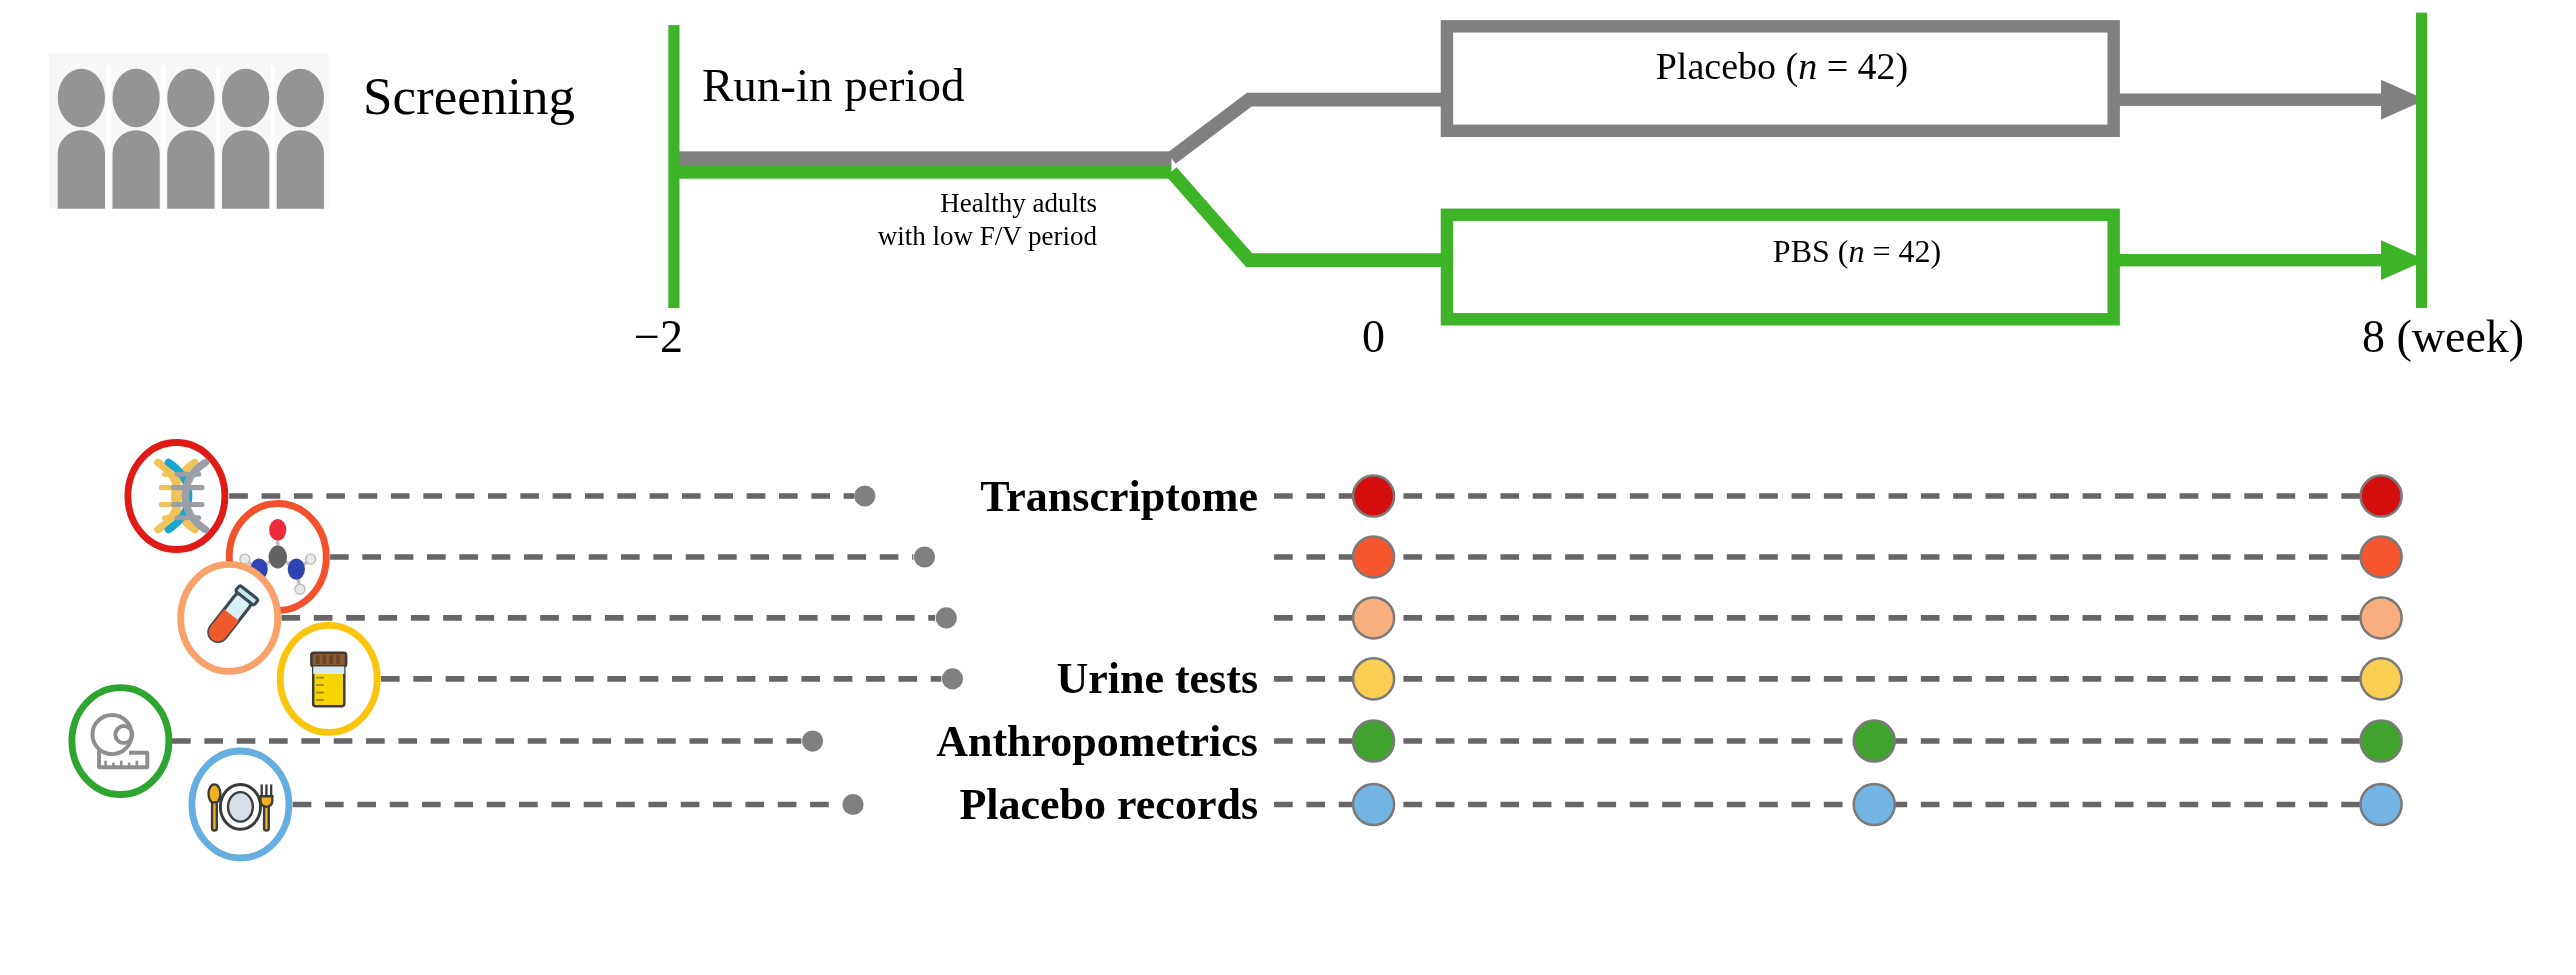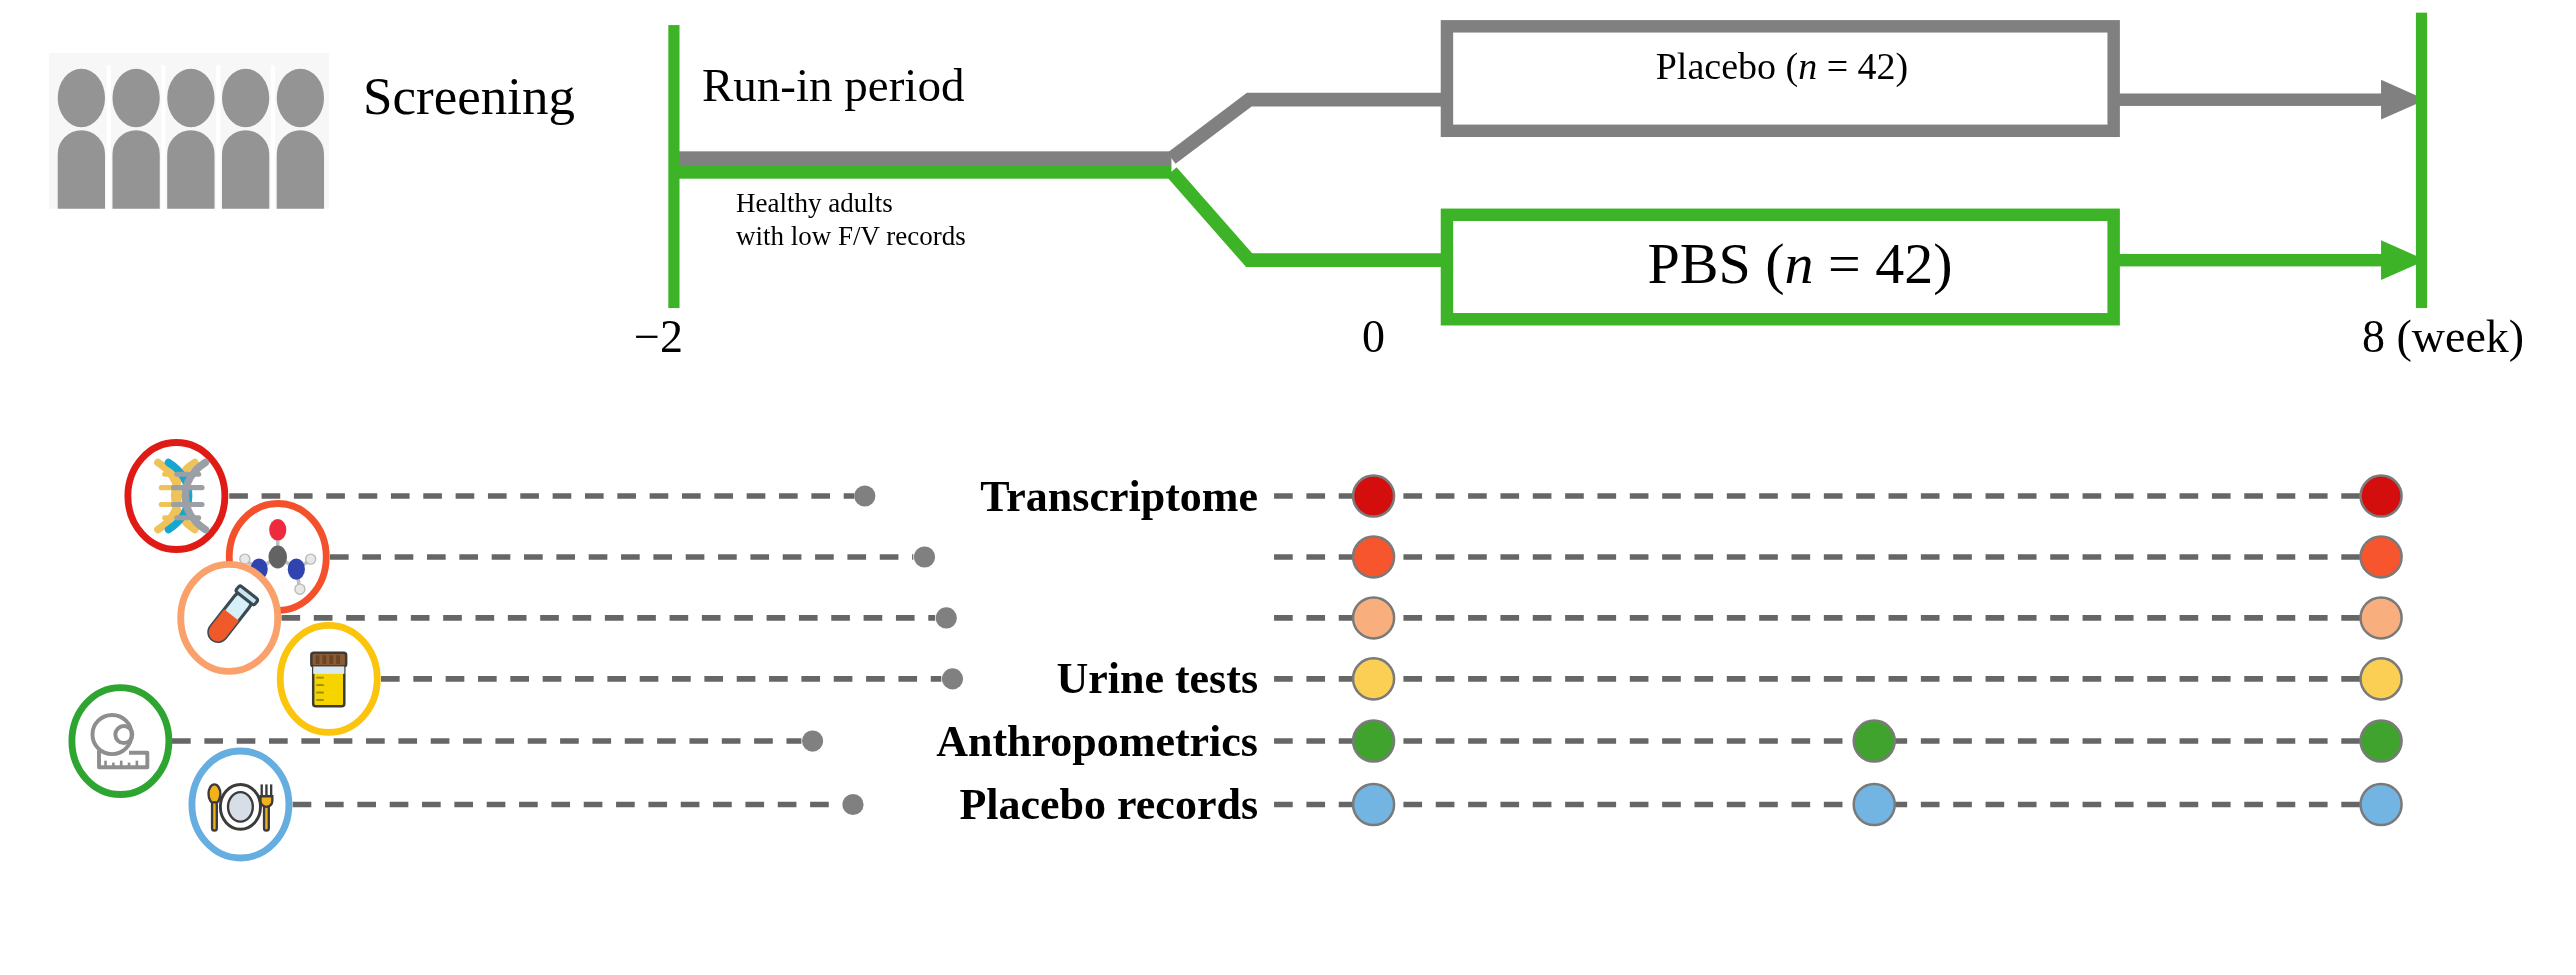--- a/index.html
+++ b/index.html
@@ -18,30 +18,30 @@
 
   .abs{position:absolute;white-space:nowrap;}
 
   #screening-label{
     left:339px;top:70px;font-size:53px;line-height:1;
   }
   #runin-label{
     left:678px;top:62px;font-size:47px;line-height:1;
   }
   #runin-sub{
-    left:712px;top:187px;width:361px;text-align:left;
+    left:712px;top:187px;width:361px;text-align:right;
     font-size:27px;line-height:1.22;
   }
   #placebo-label{
     left:1430px;top:47px;width:656px;text-align:center;
     font-size:38px;line-height:1;
   }
   #pbs-label{
-    left:1448px;top:235px;width:656px;text-align:center;
-    font-size:58px;line-height:1;
+    left:1505px;top:235px;width:656px;text-align:center;
+    font-size:32px;line-height:1;
   }
   .tick-label{font-size:46px;line-height:1;top:314px;}
   #tick-neg2{left:597px;width:75px;text-align:center;}
   #tick-0{left:1312px;width:75px;text-align:center;}
   #tick-8{left:2338px;width:249px;text-align:left;}
 
   
   #people-icon{
     position:absolute;left:25px;top:53px;width:280px;height:162px;
   }
@@ -110,21 +110,21 @@
     </g>
 
     <rect x="1036" y="40" width="18" height="455" fill="#3DB327"></rect>
     <rect x="3846" y="20" width="18" height="475" fill="#3DB327"></rect>
   </svg>
 
   <div class="abs" id="screening-label">Screening</div>
   <div class="abs" id="runin-label">Run-in period</div>
   <div class="abs" id="runin-sub">
     <span>Healthy adults</span><br>
-    <span>with low F/V records</span>
+    <span>with low F/V period</span>
   </div>
 
   <div class="abs" id="placebo-label">
     <span>Placebo (</span><i>n</i><span> = 42)</span>
   </div>
 
   <div class="abs" id="pbs-label">
     <span>PBS (</span><i>n</i><span> = 42)</span>
   </div>
 

